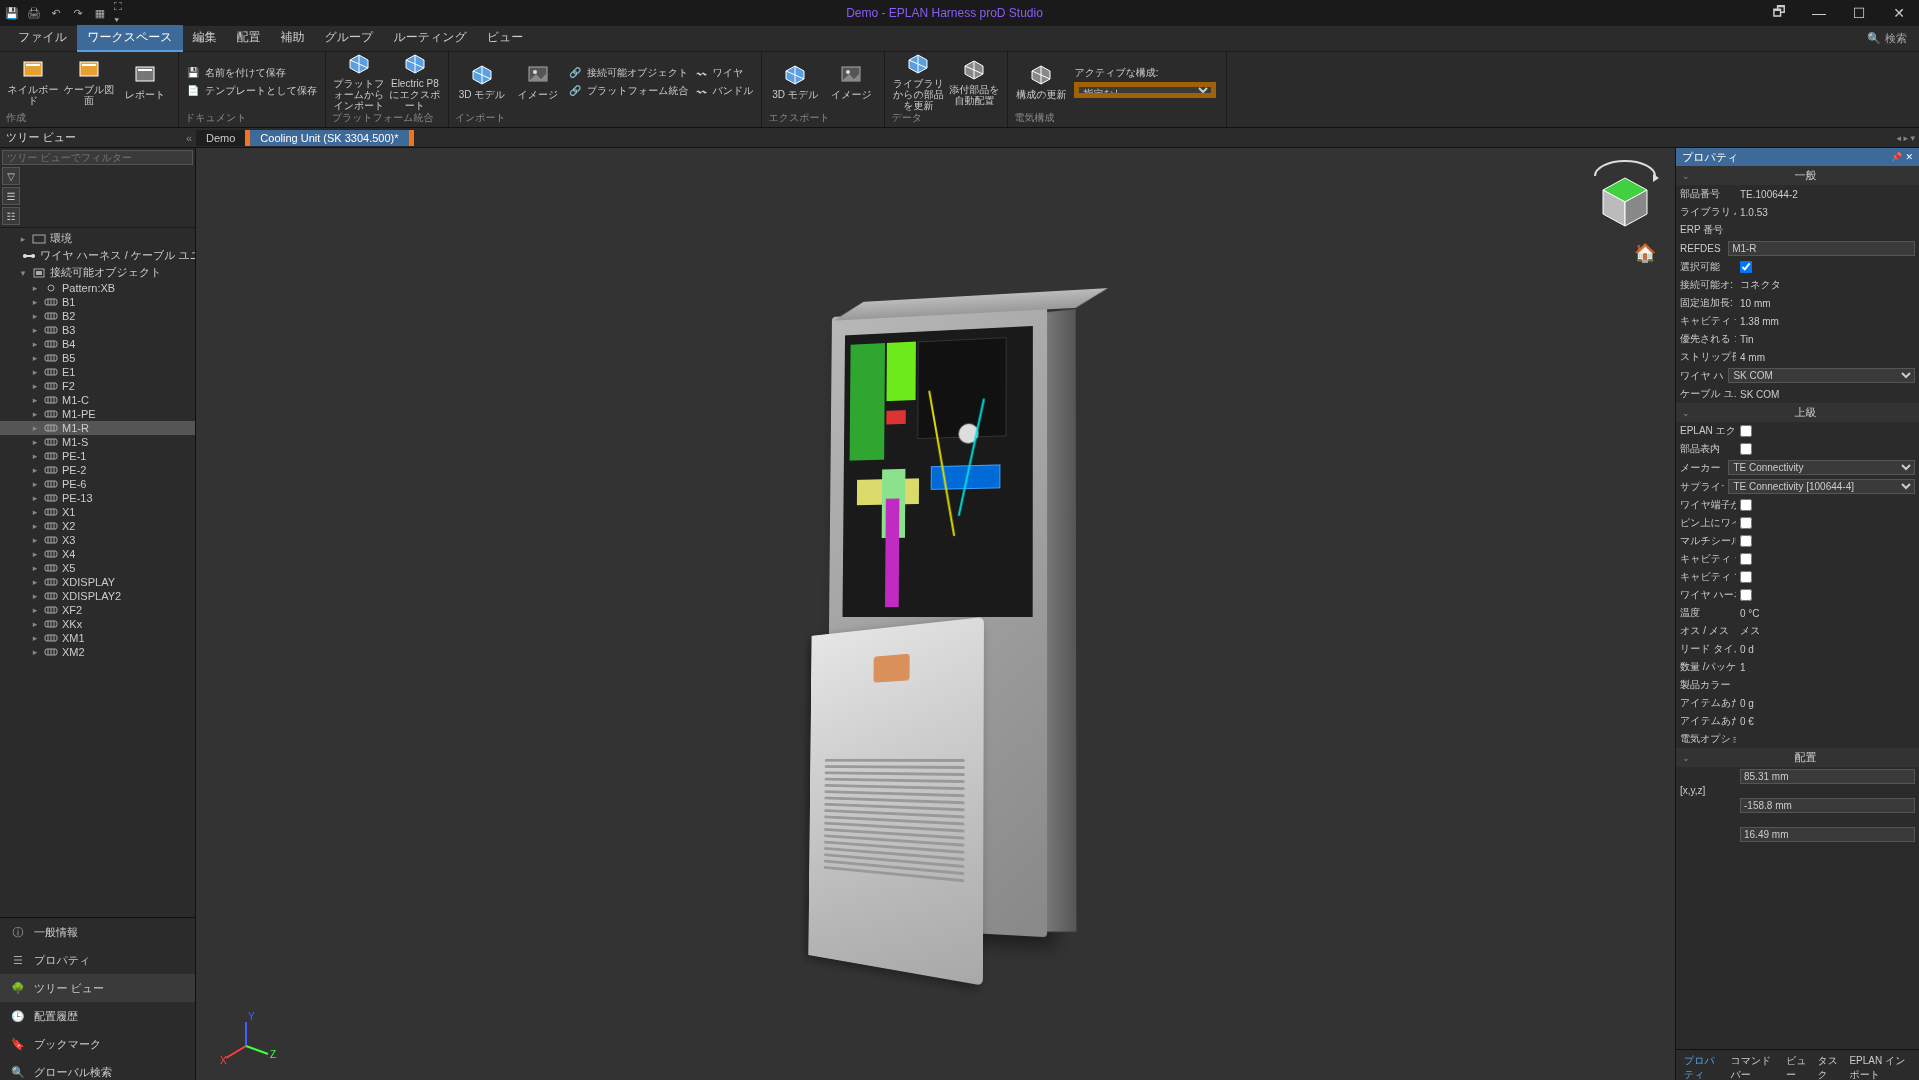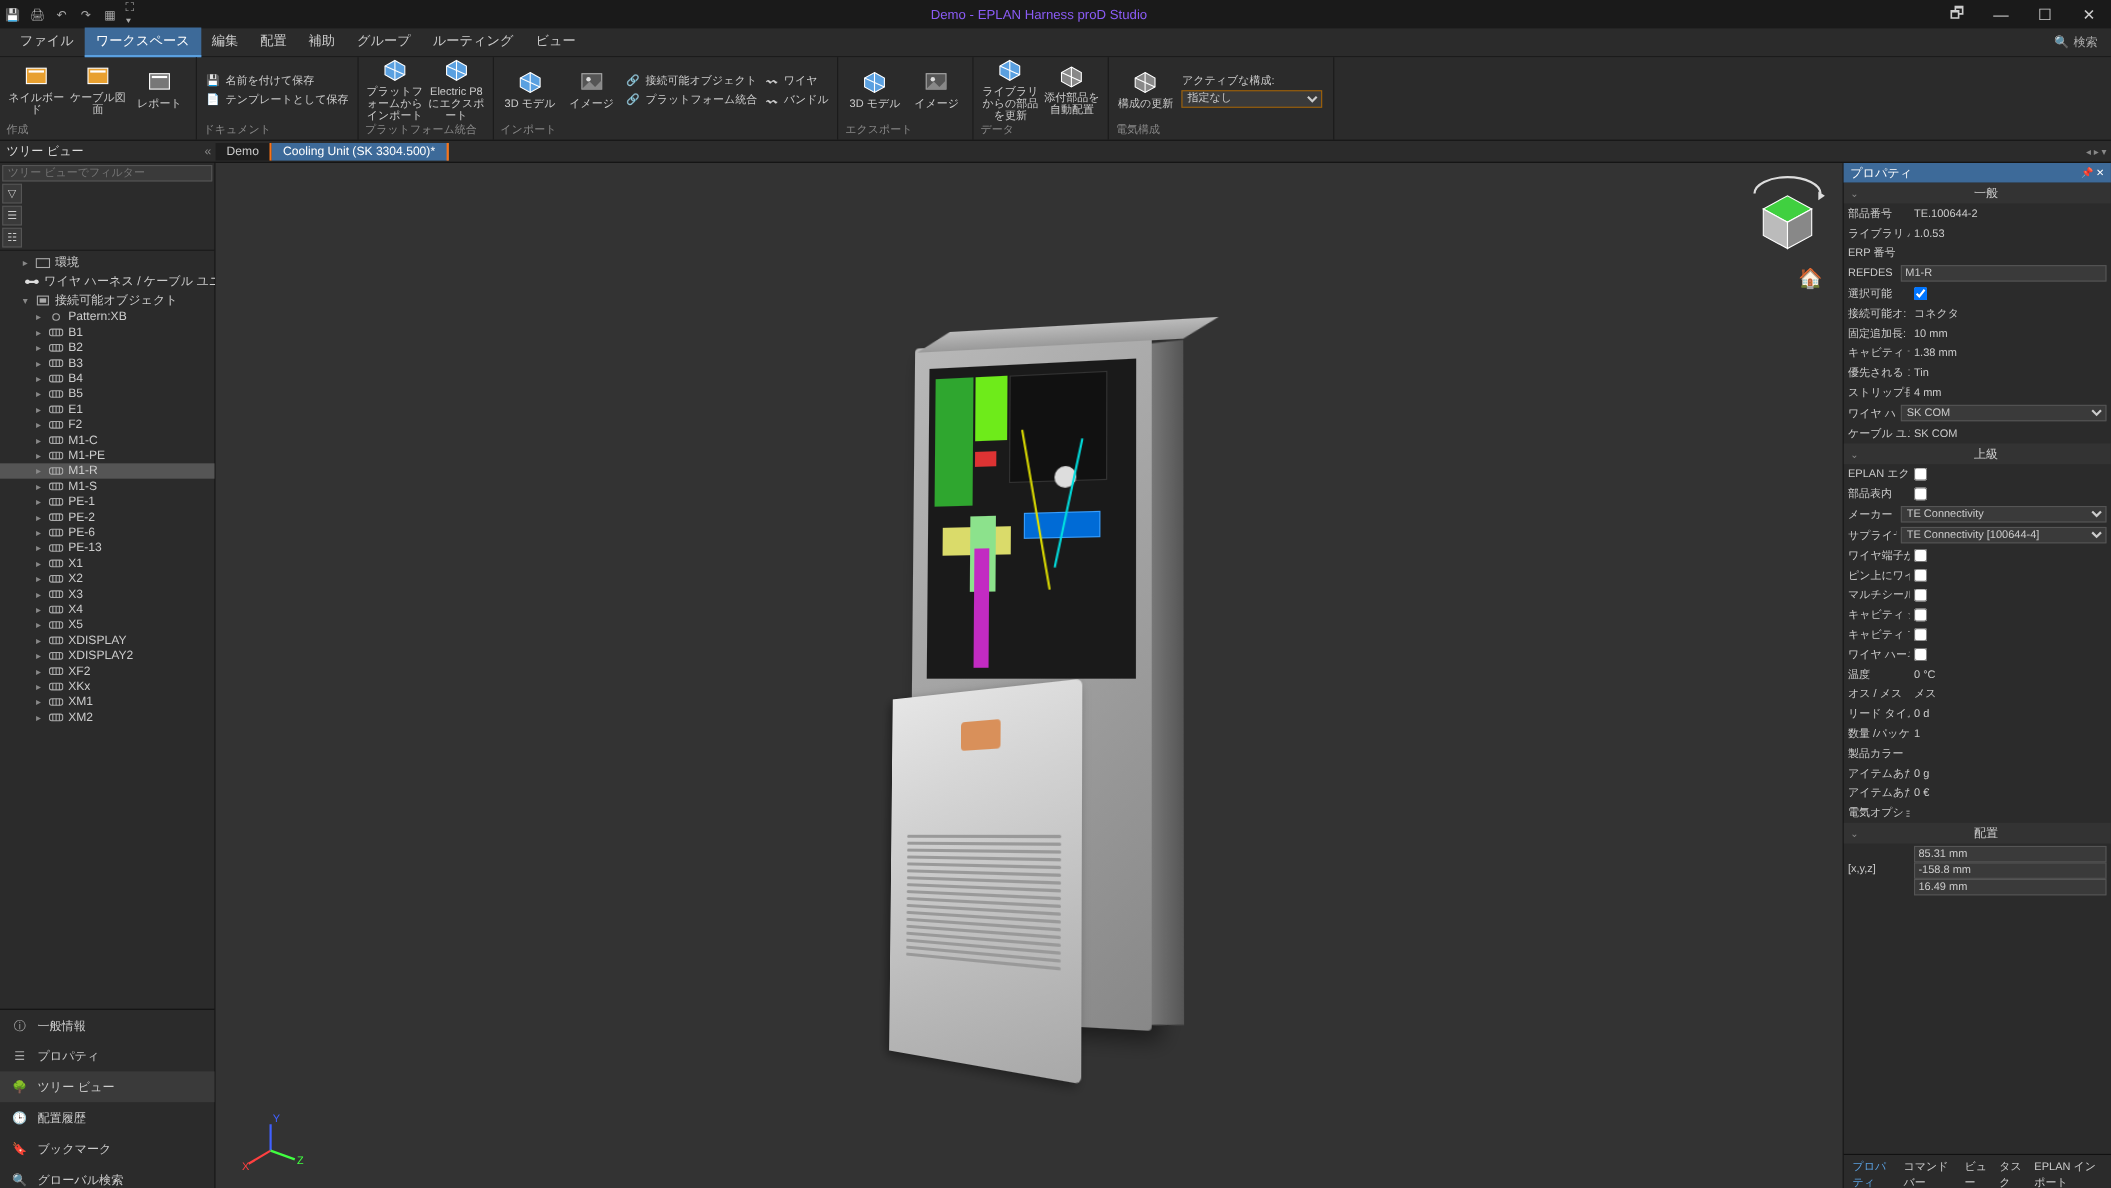--- a/index.html
+++ b/index.html
@@ -18,24 +18,24 @@
 .ribbon-group { display: flex; flex-direction: column; border-right: 1px solid #1a1a1a; padding: 0 6px; }
 .ribbon-group-body { flex: 1; display: flex; align-items: center; gap: 2px; }
 .ribbon-group-label { text-align: left; color: #888; font-size: 10px; padding-bottom: 2px; }
 .ribbon-btn-large { display: flex; flex-direction: column; align-items: center; justify-content: center; width: 54px; height: 56px; cursor: pointer; gap: 2px; }
 .ribbon-btn-large .ico { width: 24px; height: 24px; display: flex; align-items: center; justify-content: center; }
 .ribbon-btn-large .lbl { font-size: 10px; text-align: center; line-height: 1.1; }
 .ribbon-small-list { display: flex; flex-direction: column; gap: 2px; padding: 2px 0; }
 .ribbon-small { display: flex; align-items: center; gap: 4px; font-size: 10px; cursor: pointer; padding: 1px 2px; }
 .ribbon-small .ico { width: 14px; height: 14px; display: inline-flex; align-items: center; justify-content: center; }
 .ribbon-combo { display:flex; flex-direction:column; gap:2px; font-size:10px; padding:2px 4px; }
-.ribbon-combo select { background:#3a3a3a; border:1px solid #a16207; color:#ccc; font-size:10px; width:128px; height:16px; }
+.ribbon-combo select { background:#3a3a3a; border:5px solid #a16207; color:#ccc; font-size:10px; width:142px; height:16px; }
 .tabs-row { height: 20px; background: #2b2b2b; display: flex; align-items: center; border-bottom: 1px solid #111; }
 .tabs-row .pane-title { width: 196px; padding-left: 6px; color: #ddd; font-size: 11px; display:flex; align-items:center; justify-content:space-between; }
-.tab { padding: 2px 10px; font-size: 11px; cursor: pointer; background:#1e1e1e; border-right:2px solid #f97316; }
+.tab { padding: 2px 10px; font-size: 11px; cursor: pointer; background:#1e1e1e; border-right:5px solid #f97316; }
 .tab.active { background: #3d6a99; color: #fff; }
 .main { display: flex; height: 938px; }
 .left-panel { width: 196px; background: #2b2b2b; display: flex; flex-direction: column; border-right: 1px solid #111; }
 .filter-row { display: flex; gap: 2px; padding: 2px; border-bottom: 1px solid #1a1a1a; flex-direction: column; }
 .filter-row input { flex: 1; background: #3a3a3a; border: 1px solid #555; color: #ccc; font-size: 10px; padding: 1px 4px; }
 .filter-btn { width: 18px; height: 18px; background: #3a3a3a; border: 1px solid #555; display: flex; align-items: center; justify-content: center; cursor: pointer; font-size: 10px; }
 .tree { flex: 1; overflow-y: auto; padding: 2px 0; }
 .tree-node { display: flex; align-items: center; padding: 1px 2px 1px 6px; cursor: pointer; font-size: 11px; gap: 4px; white-space: nowrap; }
 .tree-node.depth1 { padding-left: 18px; }
 .tree-node.depth2 { padding-left: 30px; }
@@ -924,21 +924,21 @@
         </div>
         <div class="prop-row">
           <span class="prop-label">電気オプショ</span>
         </div>
         <div class="section-header">
           <span class="chev">⌄</span>
           <span class="ttl">配置</span>
         </div>
         <div class="prop-row" style="align-items: flex-start;">
           <span class="prop-label" style="padding-top:16px;">[x,y,z]</span>
-          <div style="flex:1;display:flex;flex-direction:column;gap:0;">
+          <div style="flex:1;display:flex;flex-direction:column;gap:14px;">
             <input class="prop-input" value="85.31 mm" style="">
             <input class="prop-input" value="-158.8 mm" style="">
             <input class="prop-input" value="16.49 mm" style="">
           </div>
         </div>
       </div>
     <div class="right-tabs" id="right-tabs">
         <span class="active">プロパティ</span>
         <span>コマンド バー</span>
         <span>ビュー</span>

